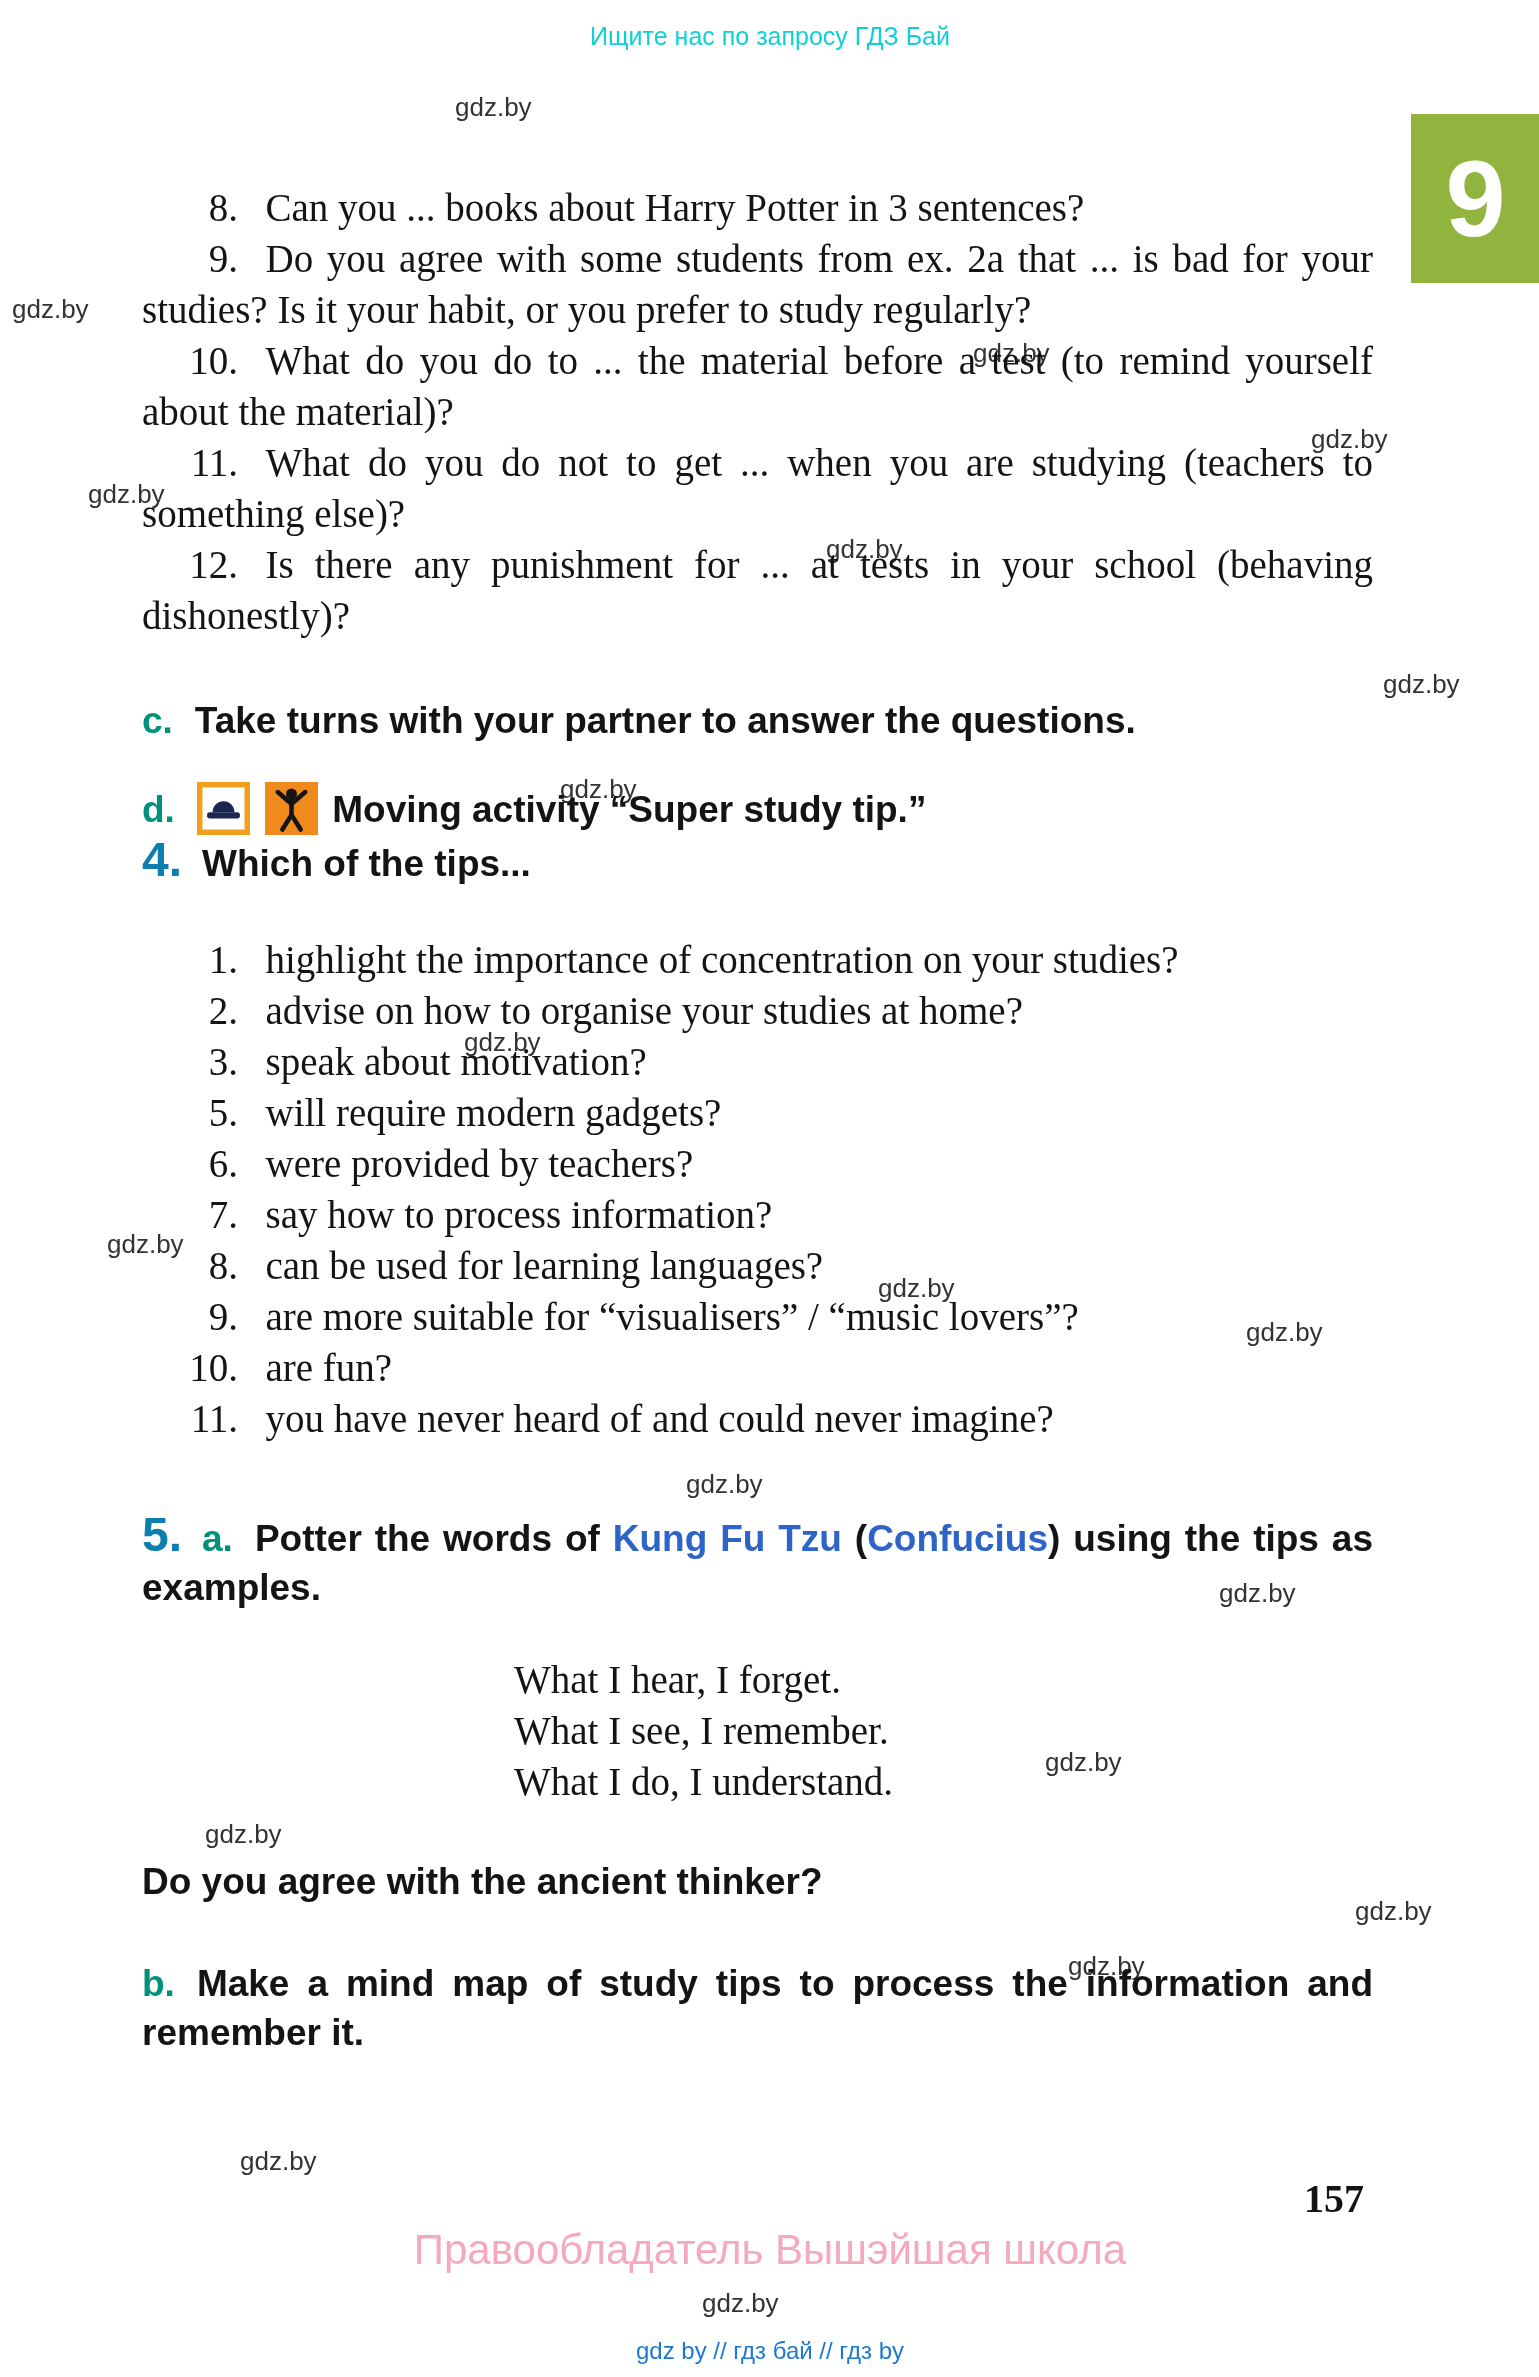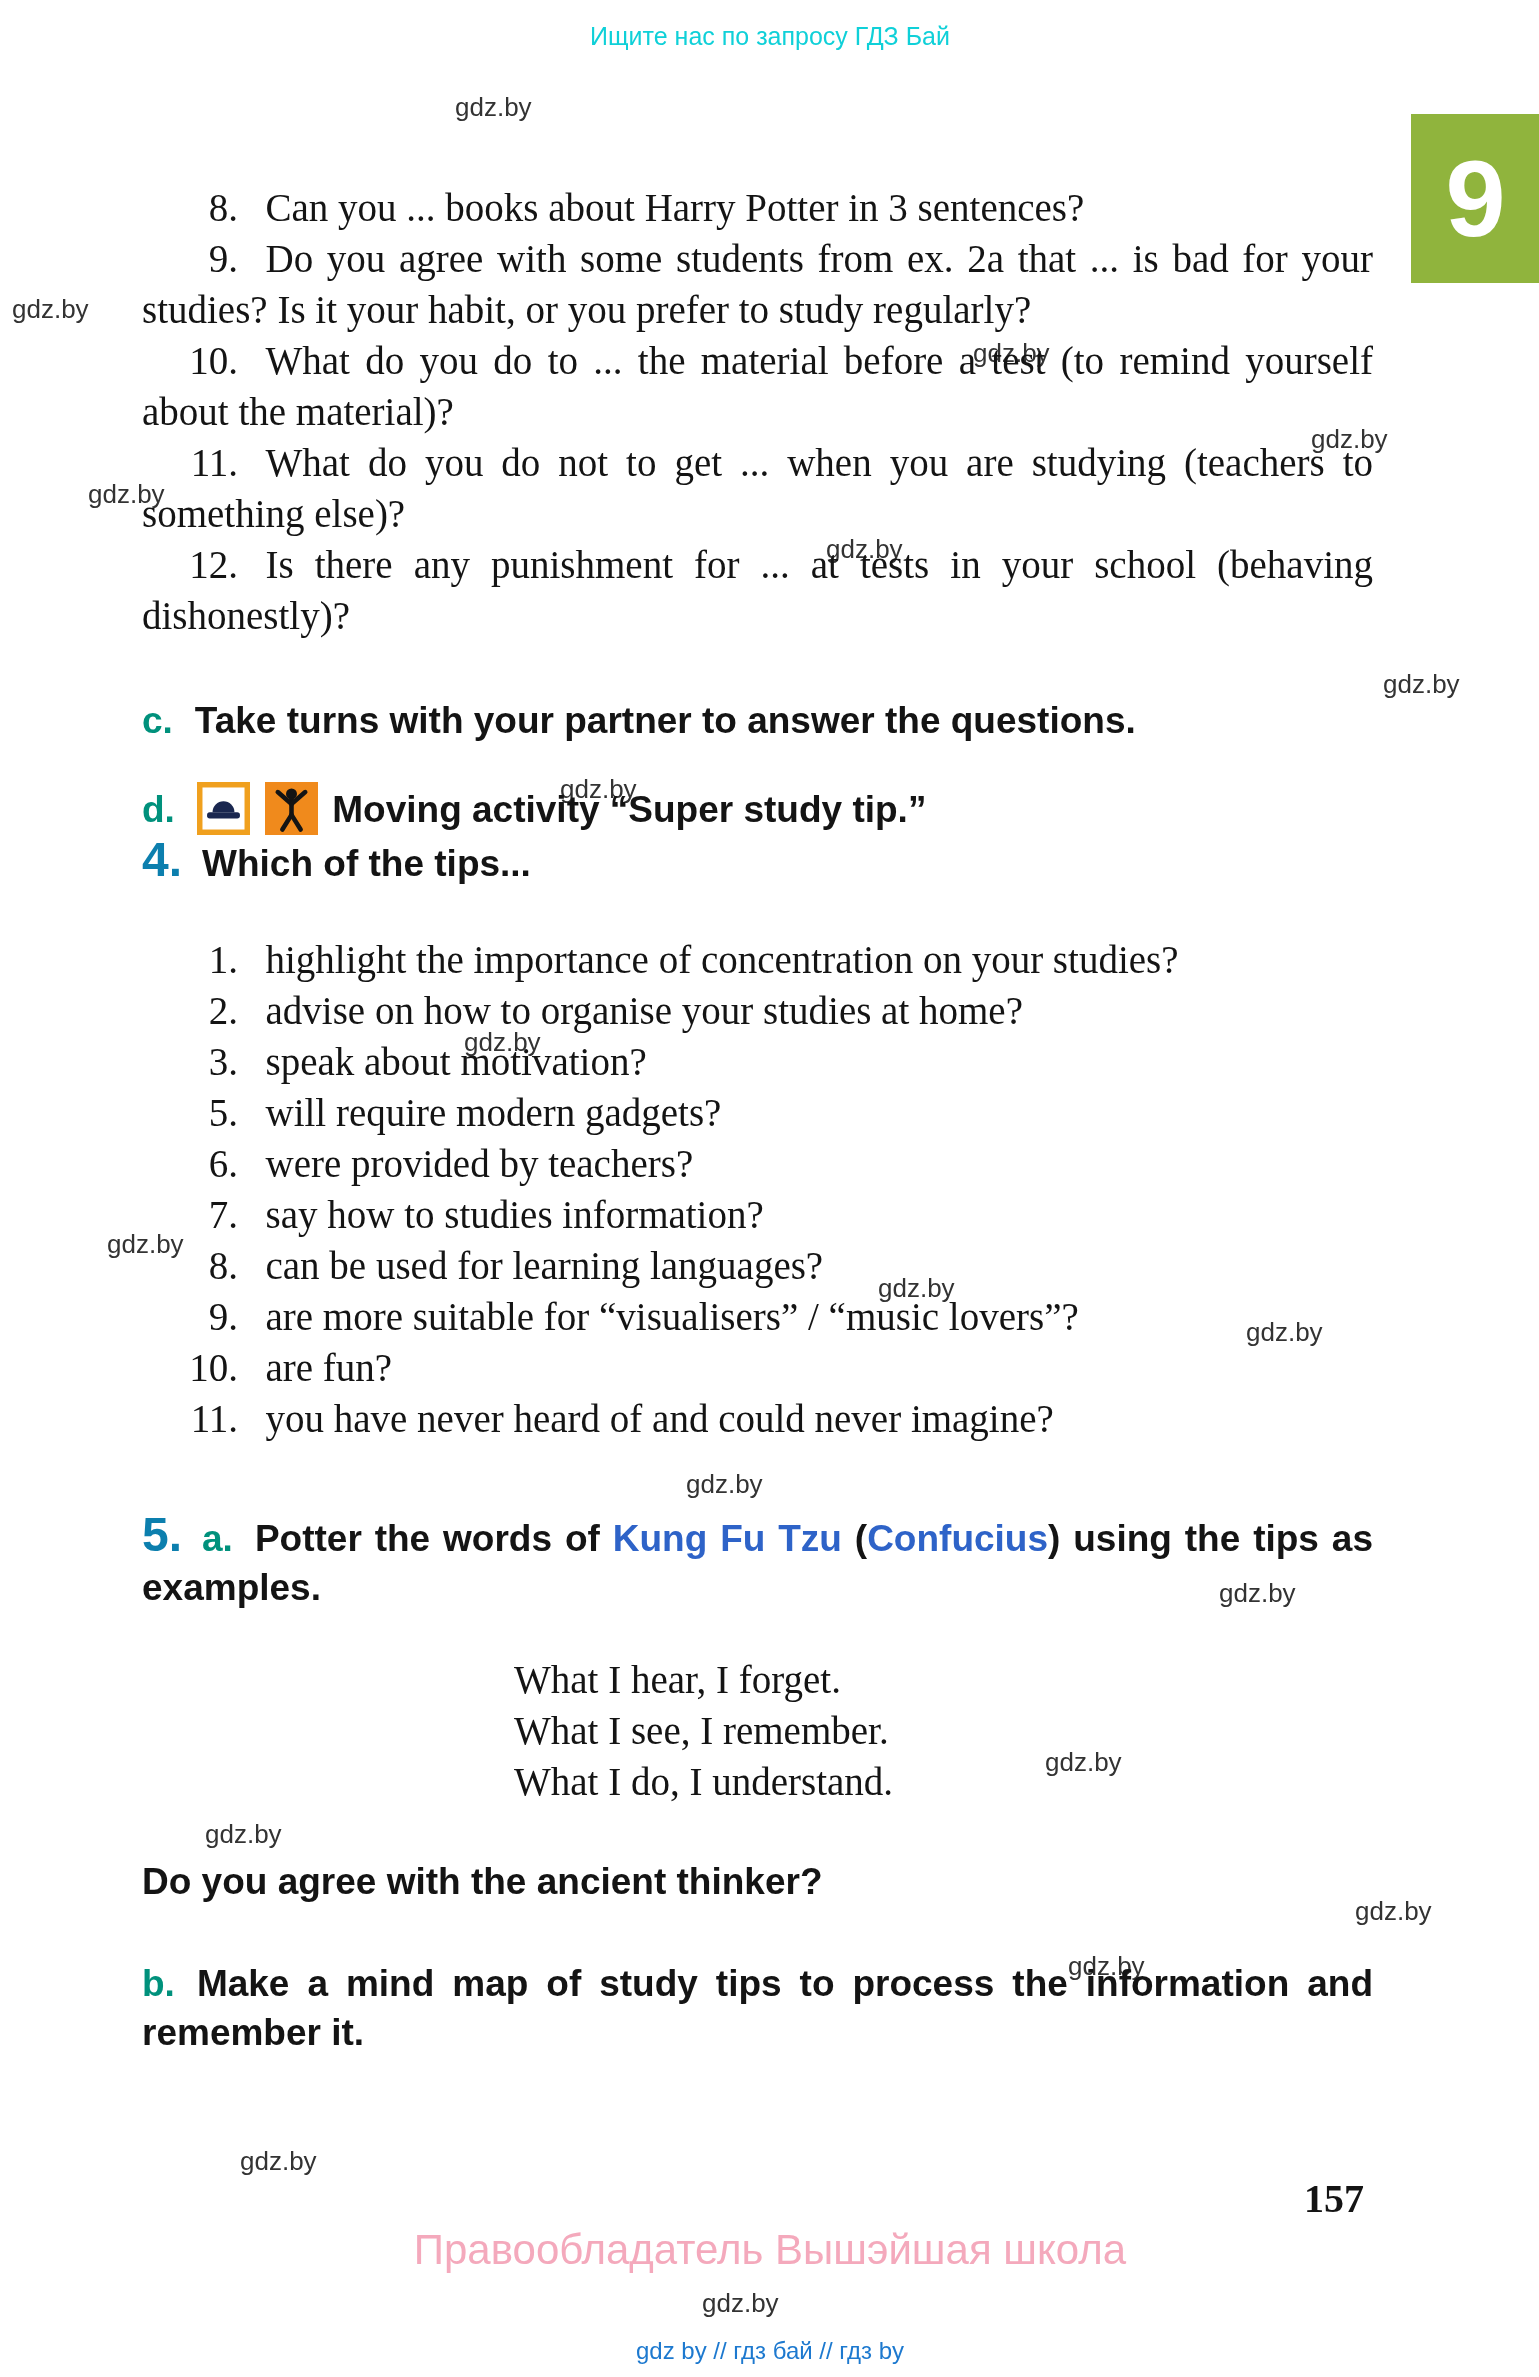--- a/index.html
+++ b/index.html
@@ -119,21 +119,21 @@
           </svg></span><span>Moving activity “Super study tip.”</span></p>
 
     <p class="task mt-s4"><span class="sec-num">4.</span><span>Which of the tips...</span></p>
 
     <div class="tips">
       <p class="q"><span class="num">1.</span><span>highlight the importance of concentration on your studies?</span></p>
       <p class="q"><span class="num">2.</span><span>advise on how to organise your studies at home?</span></p>
       <p class="q"><span class="num">3.</span><span>speak about motivation?</span></p>
       <p class="q"><span class="num">5.</span><span>will require modern gadgets?</span></p>
       <p class="q"><span class="num">6.</span><span>were provided by teachers?</span></p>
-      <p class="q"><span class="num">7.</span><span>say how to studies information?</span></p>
+      <p class="q"><span class="num">7.</span><span>say how to process information?</span></p>
       <p class="q"><span class="num">8.</span><span>can be used for learning languages?</span></p>
       <p class="q"><span class="num">9.</span><span>are more suitable for “visualisers” / “music lovers”?</span></p>
       <p class="q"><span class="num">10.</span><span>are fun?</span></p>
       <p class="q"><span class="num">11.</span><span>you have never heard of and could never imagine?</span></p>
     </div>
 
     <p class="task mt-s5"><span class="sec-num">5.</span><span class="letter">a.</span><span><span>Potter the words of </span><a class="word-link">Kung Fu Tzu</a><span> (</span><a class="word-link">Confucius</a><span>) using the tips as examples.</span></span></p>
 
     <div class="quote">
       <div>What I hear, I forget.</div>

